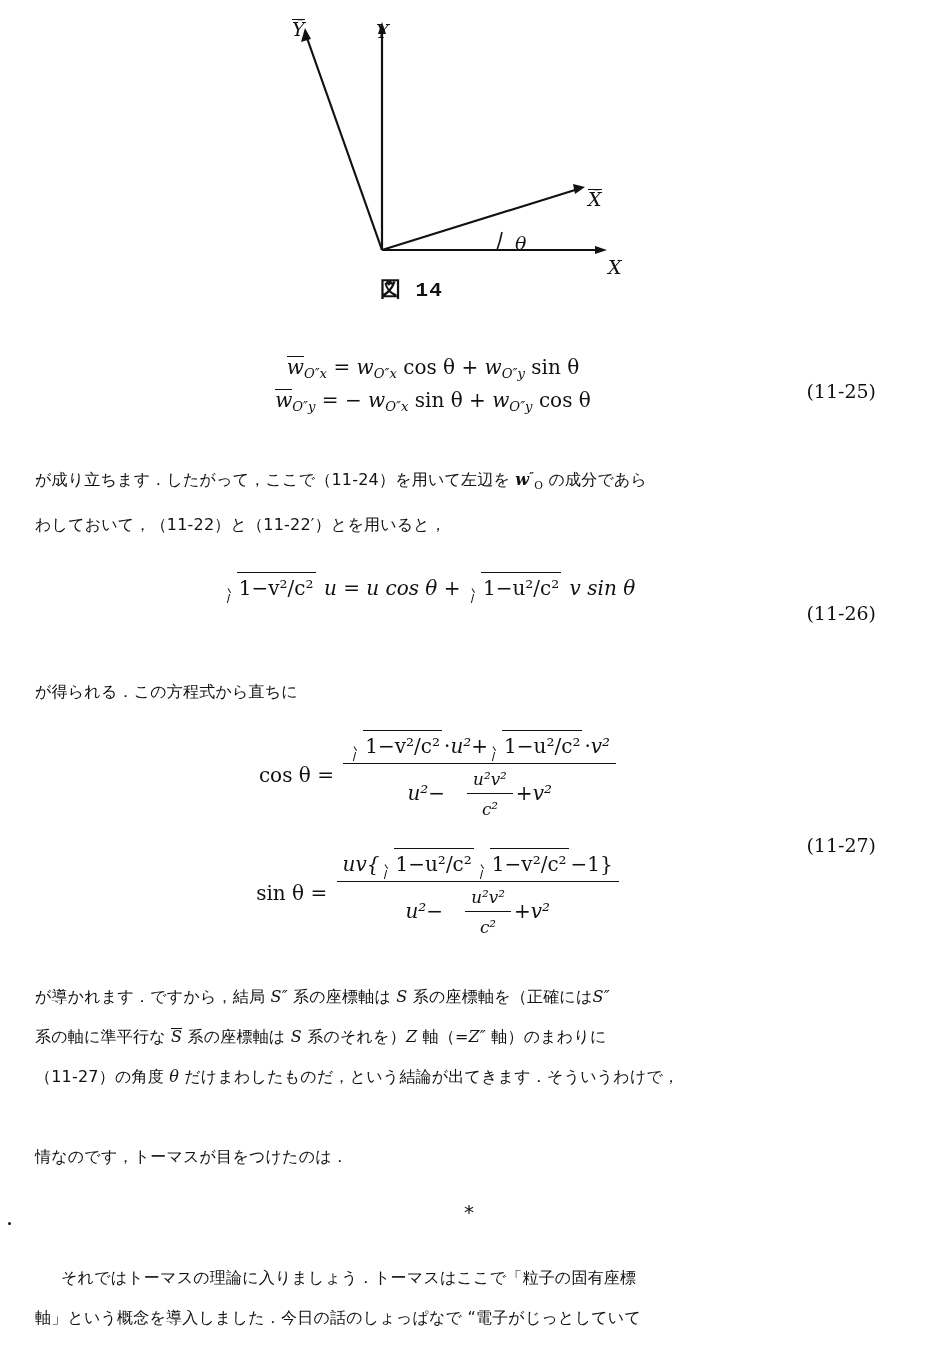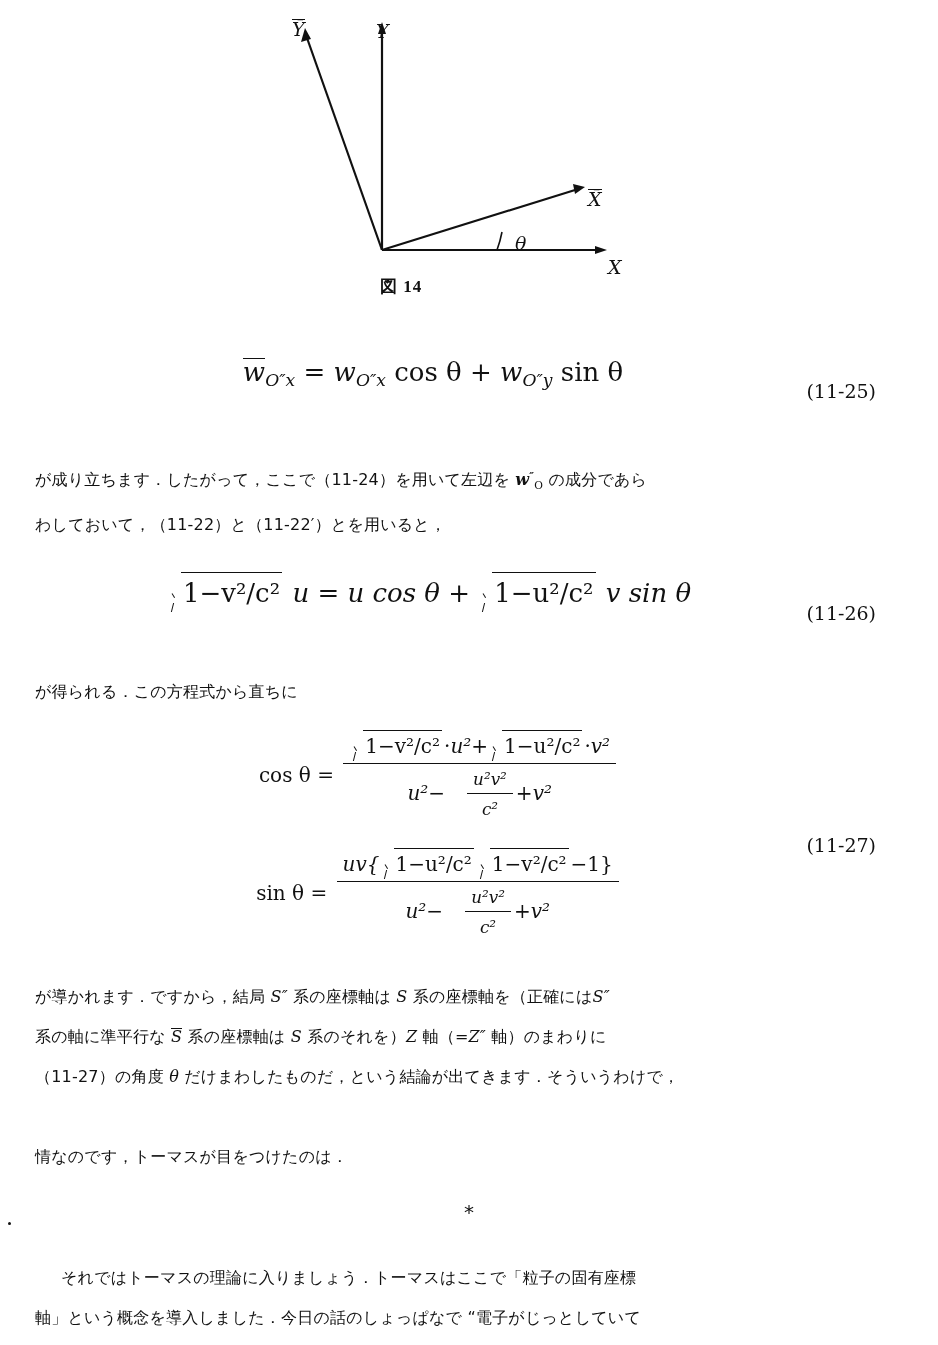--- a/index.html
+++ b/index.html
@@ -32,35 +32,35 @@
   }
   .figure-svg {
     position: absolute;
     left: 255px;
     top: 10px;
   }
   .fig-caption {
     position: absolute;
     left: 380px;
     top: 275px;
-    font-family: Liberation Serif, serif;
+    font-family: Liberation Mono, monospace;
     font-weight: bold;
-    font-size: 17px;
+    font-size: 21px;
     letter-spacing: 1px;
   }
 
   
   .eq-block {
     position: absolute;
     width: 938px;
   }
   .eq-line {
     text-align: center;
     font-family: "DejaVu Serif", serif;
-    font-size: 26px;
+    font-size: 20px;
     line-height: 1.55;
     white-space: nowrap;
   }
   .eq-tag {
     position: absolute;
     right: 62px;
     font-family: "DejaVu Serif", serif;
     font-size: 19px;
   }
 
@@ -205,20 +205,32 @@
       <span style="display:inline-block;transform:translateX(-36px);">
         <span class="overbar"><i class="m">w</i></span><span class="sub"><i class="m">O″x</i></span>
         <span>=</span>
         <i class="m">w</i><span class="sub"><i class="m">O″x</i></span>
         <span>cos θ</span>
         <span>+</span>
         <i class="m">w</i><span class="sub"><i class="m">O″y</i></span>
         <span>sin θ</span>
       </span>
     </div>
+    <div class="eq-line">
+      <span style="display:inline-block;transform:translateX(-36px);">
+        <span class="overbar"><i class="m">w</i></span><span class="sub"><i class="m">O″y</i></span>
+        <span>=</span>
+        <span>−</span>
+        <i class="m">w</i><span class="sub"><i class="m">O″x</i></span>
+        <span>sin θ</span>
+        <span>+</span>
+        <i class="m">w</i><span class="sub"><i class="m">O″y</i></span>
+        <span>cos θ</span>
+      </span>
+    </div>
     <div class="eq-tag" style="top:28px;">(11-25)</div>
   </div>
 
   <div class="para" style="top:456px;">
     <span>が成り立ちます．したがって，ここで（11-24）を用いて左辺を </span><span class="mi" style="font-weight:bold;">w</span><span class="mi sup" style="font-weight:bold;">″</span><span class="mr sub">O</span><span> の成分であら</span><br>
     <span>わしておいて，（11-22）と（11-22′）とを用いると，</span>
   </div>
 
   <div class="eq-block" style="top:572px;">
     <div class="eq-line">

